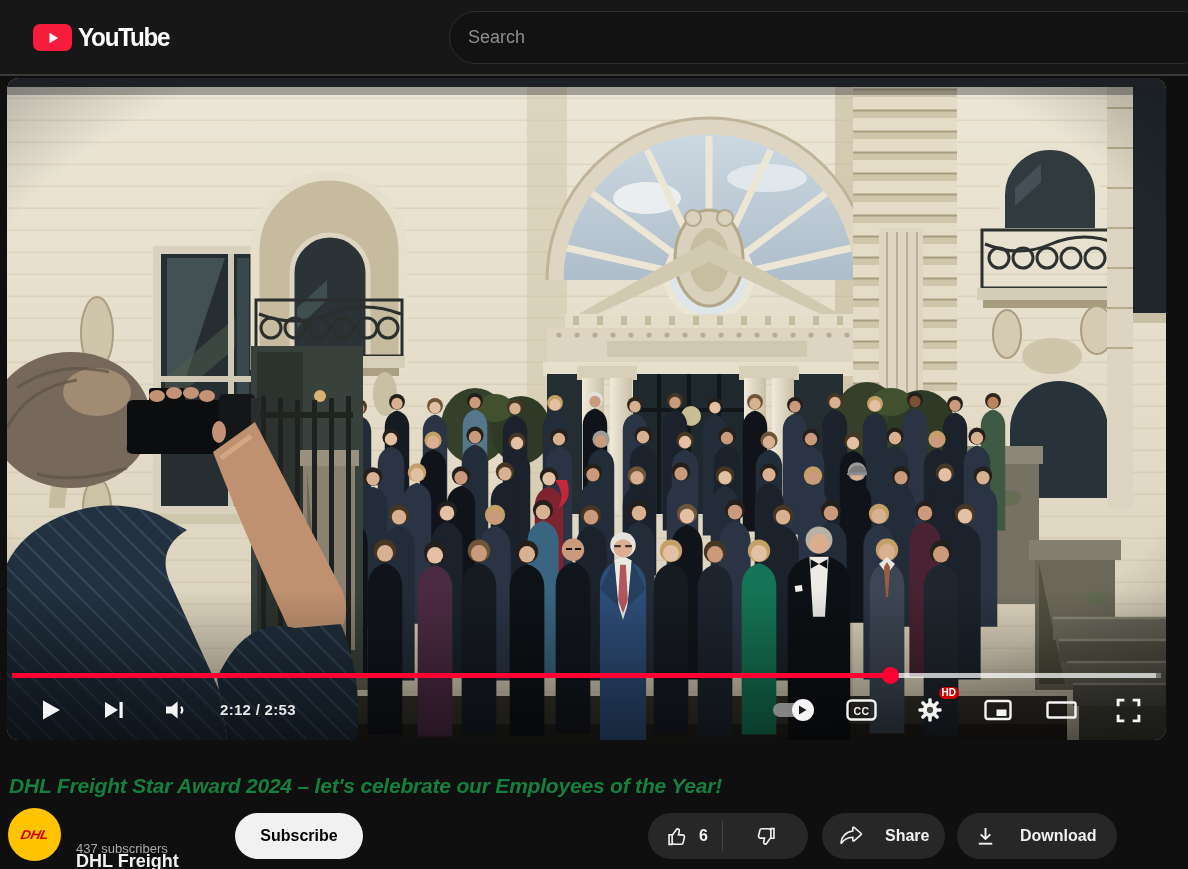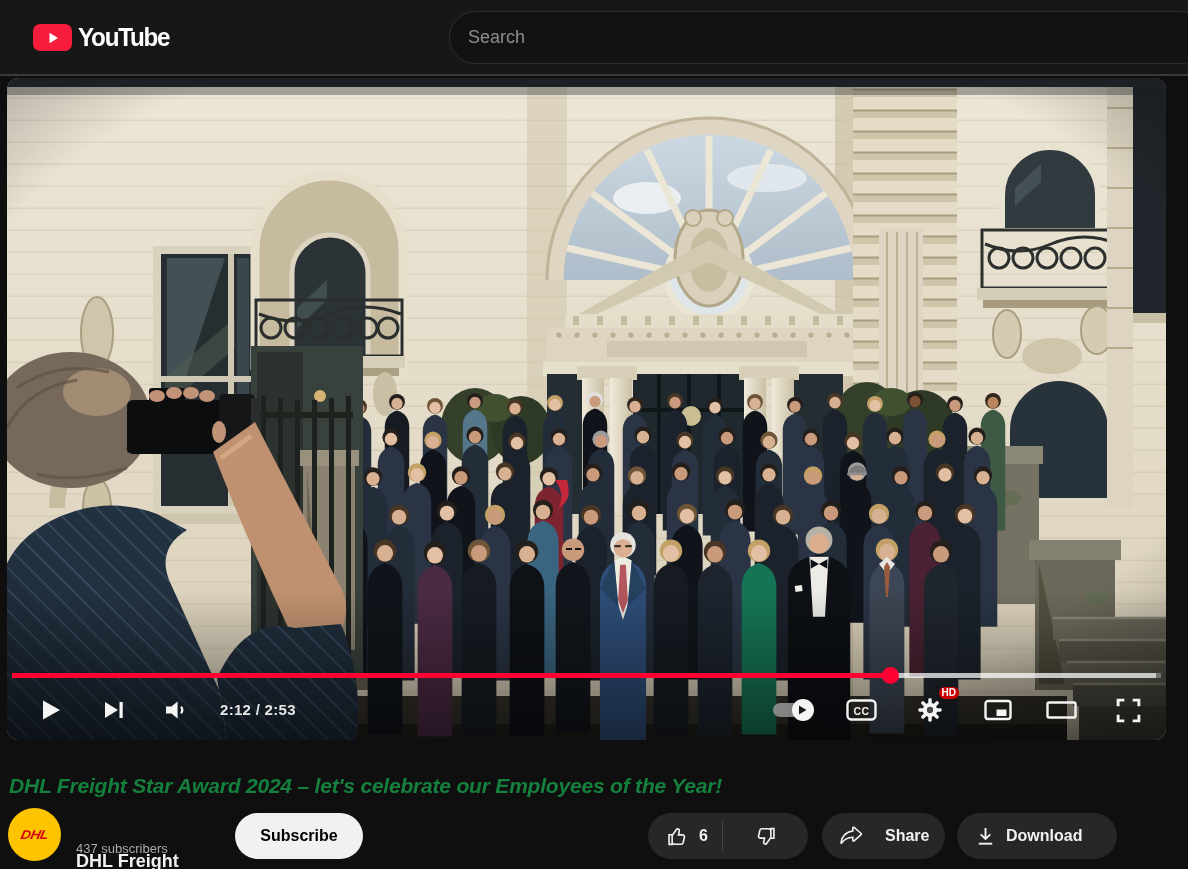--- a/index.html
+++ b/index.html
@@ -52,21 +52,21 @@
   .ch-subs{position:absolute;left:76px;top:841px;font-size:13px;color:#aaaaaa;}
   .pill{position:absolute;top:813px;height:46px;border-radius:23px;background:#272727;border:none;
         color:#f1f1f1;font-size:16px;font-weight:600;font-family:inherit;display:flex;
         align-items:center;cursor:pointer;box-sizing:border-box;}
   .subscribe{left:235px;width:128px;background:#f1f1f1;color:#000000;justify-content:center;}
   .likebar{left:648px;width:160px;}
   .likebar .sep{width:1px;height:30px;background:#474747;margin:0 0 0 14px;}
   .likebar .lk{display:flex;align-items:center;gap:10px;padding-left:18px;}
   .likebar .dk{flex:1;display:flex;justify-content:center;}
   .share{left:822px;width:123px;gap:22px;padding-left:17px;}
-  .download{left:957px;width:160px;gap:9px;padding-left:17px;}
+  .download{left:957px;width:160px;gap:23px;padding-left:17px;}
   .more{left:1132px;top:813px;width:45px;height:45px;border-radius:50%;background:#272727;
         border:none;display:flex;align-items:center;justify-content:center;cursor:pointer;}
   svg{display:block}
 </style>
 </head>
 <body>
 
 <div class="masthead">
   <div class="logo">
     <div class="logo-badge">

